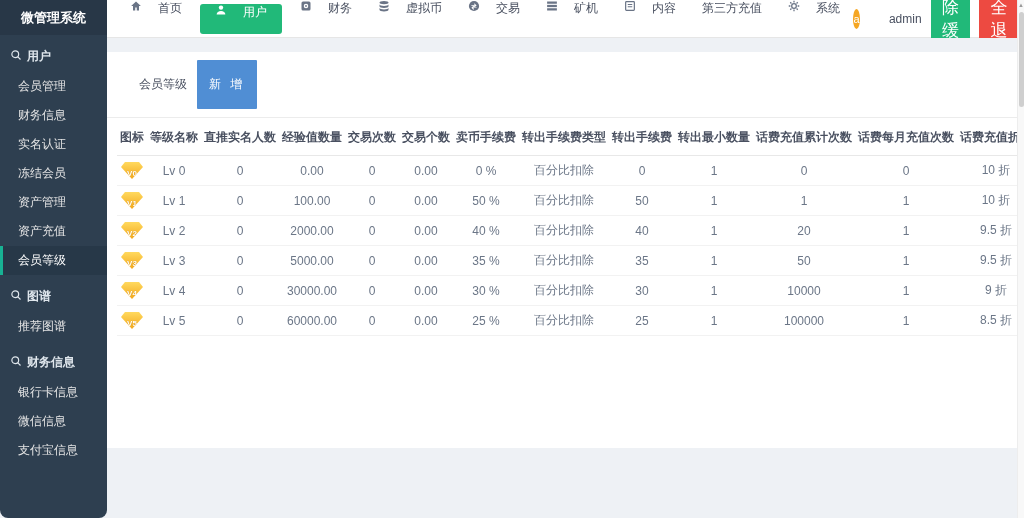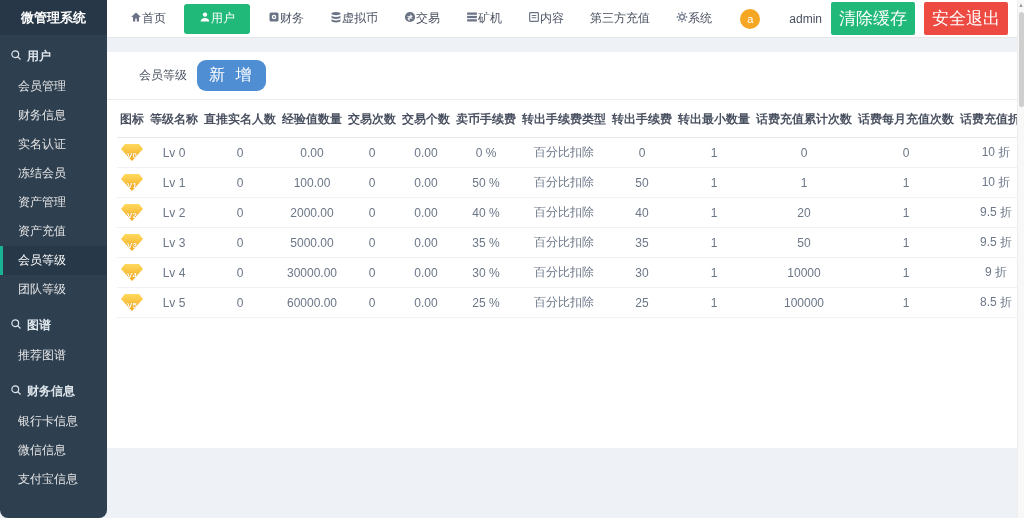--- a/index.html
+++ b/index.html
@@ -11,36 +11,36 @@
   .sidebar { width:107px; flex-shrink:0; background:#2e3f50; height:518px;border-radius:8px; }
   .sb-header { height:35px; line-height:35px; text-align:center; color:#fff; font-weight:bold; font-size:13px; background:#283747; }
   .sb-section-title { display:flex; align-items:center; gap:5px; padding:13px 0 7px 10px; color:#dfe6ec; font-weight:bold; font-size:12px; cursor:pointer; }
   .sb-section-title svg { flex-shrink:0; }
   .sb-item { padding:6px 0 6px 18px; color:#e5e5e5; font-size:12px; cursor:pointer; }
   .sb-item.active { background:#273848; border-left:3px solid #18b294; padding-left:15px; color:#fff; }
 
   
   .main { flex:1; display:flex; flex-direction:column; min-width:0; }
   .topnav { height:38px; background:#fff; border-bottom:1px solid #e6e6e6; display:flex; align-items:center; padding-left:10px; }
-  .nav-item { display:flex; align-items:center; gap:0; padding:0 13px; height:38px; color:#495060; cursor:pointer; white-space:nowrap; }
+  .nav-item { display:flex; align-items:flex-start; gap:16px; padding:0 13px; height:38px; color:#495060; cursor:pointer; white-space:nowrap; }
   .nav-item svg { color:#6a7486; }
   .nav-item.active { background:#21b979; color:#fff; height:30px; border-radius:3px; margin:0 5px; padding:0 15px; }
   .nav-item.active svg { color:#fff; }
   .nav-right { margin-left:auto; display:flex; align-items:center; gap:9px; padding-right:16px; }
   .avatar { width:20px; height:20px; border-radius:50%; background:#f5a623; color:#fff; font-size:11px; display:flex; align-items:center; justify-content:center; }
   .username { color:#495060;margin-left:20px; }
   .btn { border:none; color:#fff; font-size:17px; padding:5px 8px; border-radius:2px; cursor:pointer; font-family:inherit; }
   .btn-green { background:#21b979; }
   .btn-red { background:#ed4a41; }
 
   .content { flex:1; background:#eef1f5; padding-top:14px; overflow:hidden; }
   .panel { background:#fff; min-height:396px; }
   .breadcrumb-row { display:flex; align-items:center; gap:10px; padding:8px 15px 8px 32px; border-bottom:1px solid #ececec; }
   .crumb { color:#495060; font-size:12px; }
-  .btn-blue { background:#508ed4; color:#fff; border:none; font-size:16px; padding:5px 12px; border-radius:9px; letter-spacing:3px; cursor:pointer; font-family:inherit; }
+  .btn-blue { background:#508ed4; color:#fff; border:none; font-size:12px; padding:16px 12px; border-radius:1px; letter-spacing:3px; cursor:pointer; font-family:inherit; }
 
   table { width:calc(100% - 20px); margin:2px 10px 0 10px; border-collapse:collapse; }
   th { padding:9px 3px; font-size:12px; color:#495060; font-weight:bold; text-align:center; white-space:nowrap; border-bottom:1px solid #e8e8e8; }
   td { padding:6px 3px; font-size:12px; color:#6b7687; text-align:center; border-bottom:1px solid #f2f2f2; white-space:nowrap; }
   .gem { position:relative; display:inline-flex; align-items:flex-end; justify-content:center; width:22px; height:17px; background:linear-gradient(180deg,#ffd95e,#f3a81c); clip-path:polygon(18% 0,82% 0,100% 30%,50% 100%,0 30%); }
   .gem i { font-style:normal; color:#fff; font-weight:bold; font-size:8px; line-height:11px; text-shadow:0 0 1px rgba(180,110,0,.6); }
   .list-footer { padding:10px 8px; color:#76838f; font-size:12px; }
 
   
   .scrollbar { position:fixed; right:0; top:0; width:7px; height:518px; background:#f8f8f8; border-left:1px solid #ededed; }
@@ -62,21 +62,20 @@
           </svg></span>
       <span>用户</span>
     </div>
     <div class="sb-item">会员管理</div>
     <div class="sb-item">财务信息</div>
     <div class="sb-item">实名认证</div>
     <div class="sb-item">冻结会员</div>
     <div class="sb-item">资产管理</div>
     <div class="sb-item">资产充值</div>
     <div class="sb-item active">会员等级</div>
-    <div class="sb-item">团队等级</div>
 
     <div class="sb-section-title">
       <span><svg width="12" height="12" viewBox="0 0 16 16">
             <circle cx="7" cy="7" r="4.5" fill="none" stroke="currentColor" stroke-width="1.6"></circle>
             <path d="M10.5 10.5L14 14" stroke="currentColor" stroke-width="1.6"></path>
           </svg></span>
       <span>图谱</span>
     </div>
     <div class="sb-item">推荐图谱</div>
 

